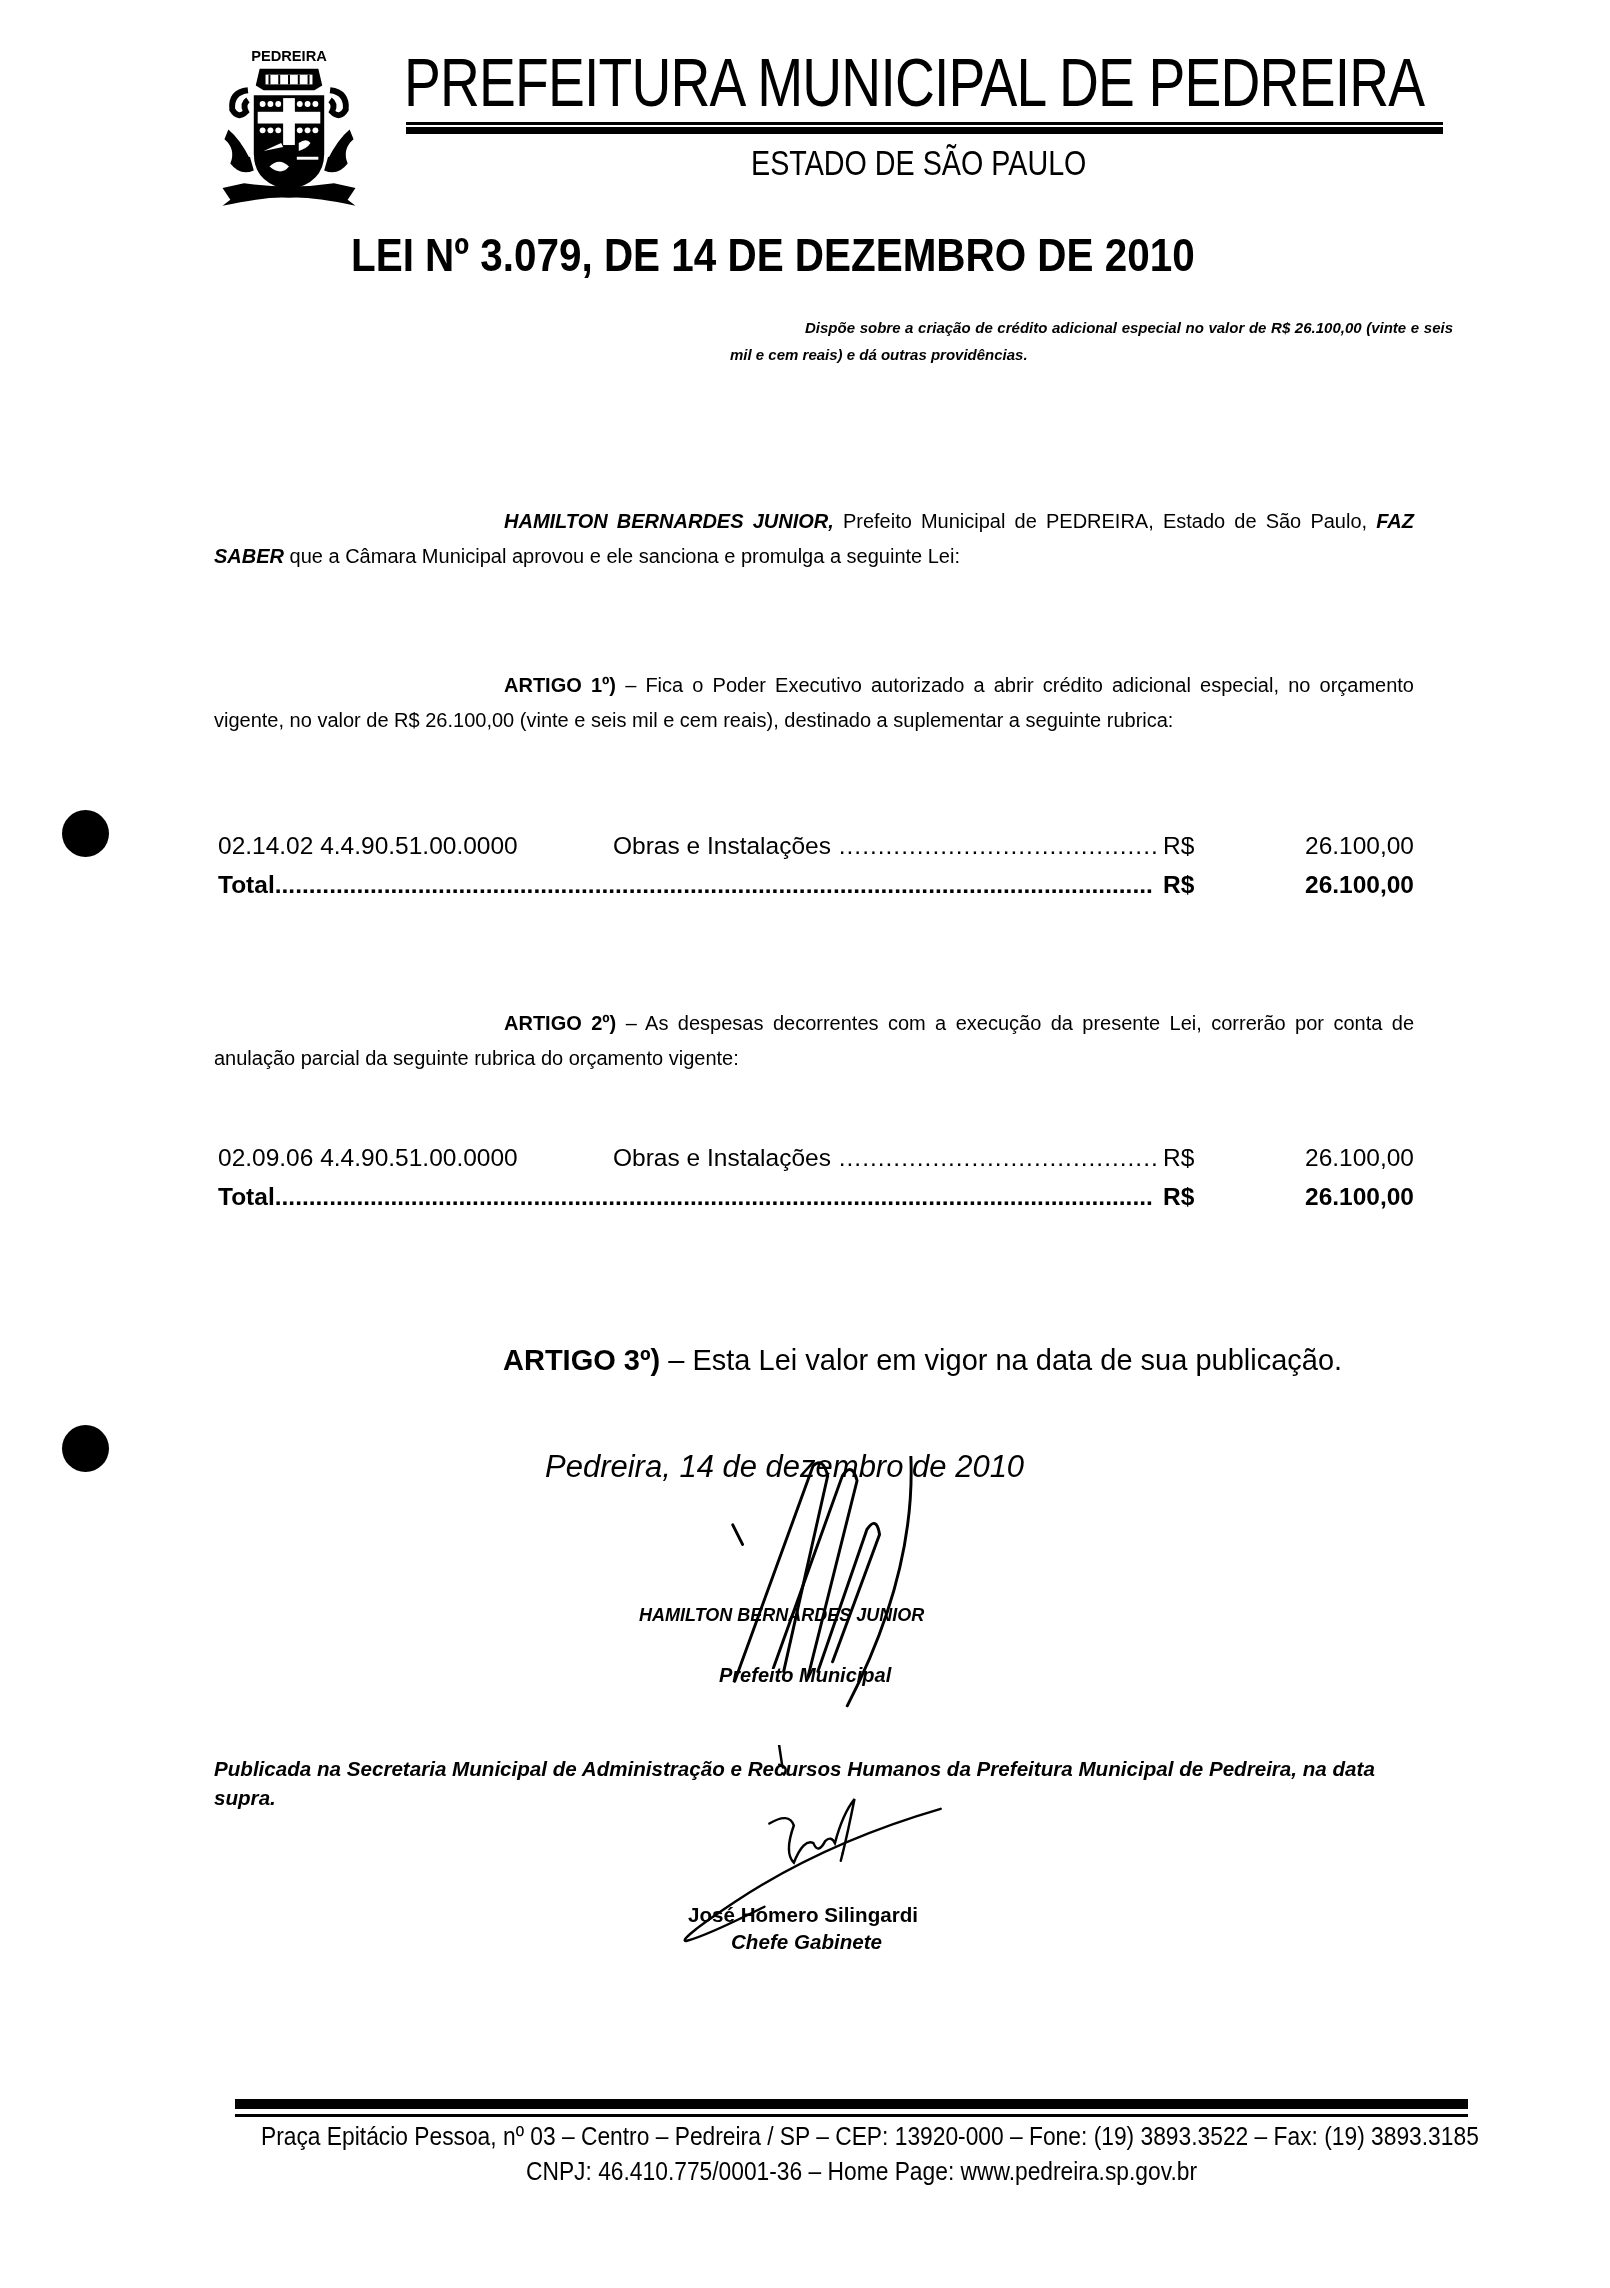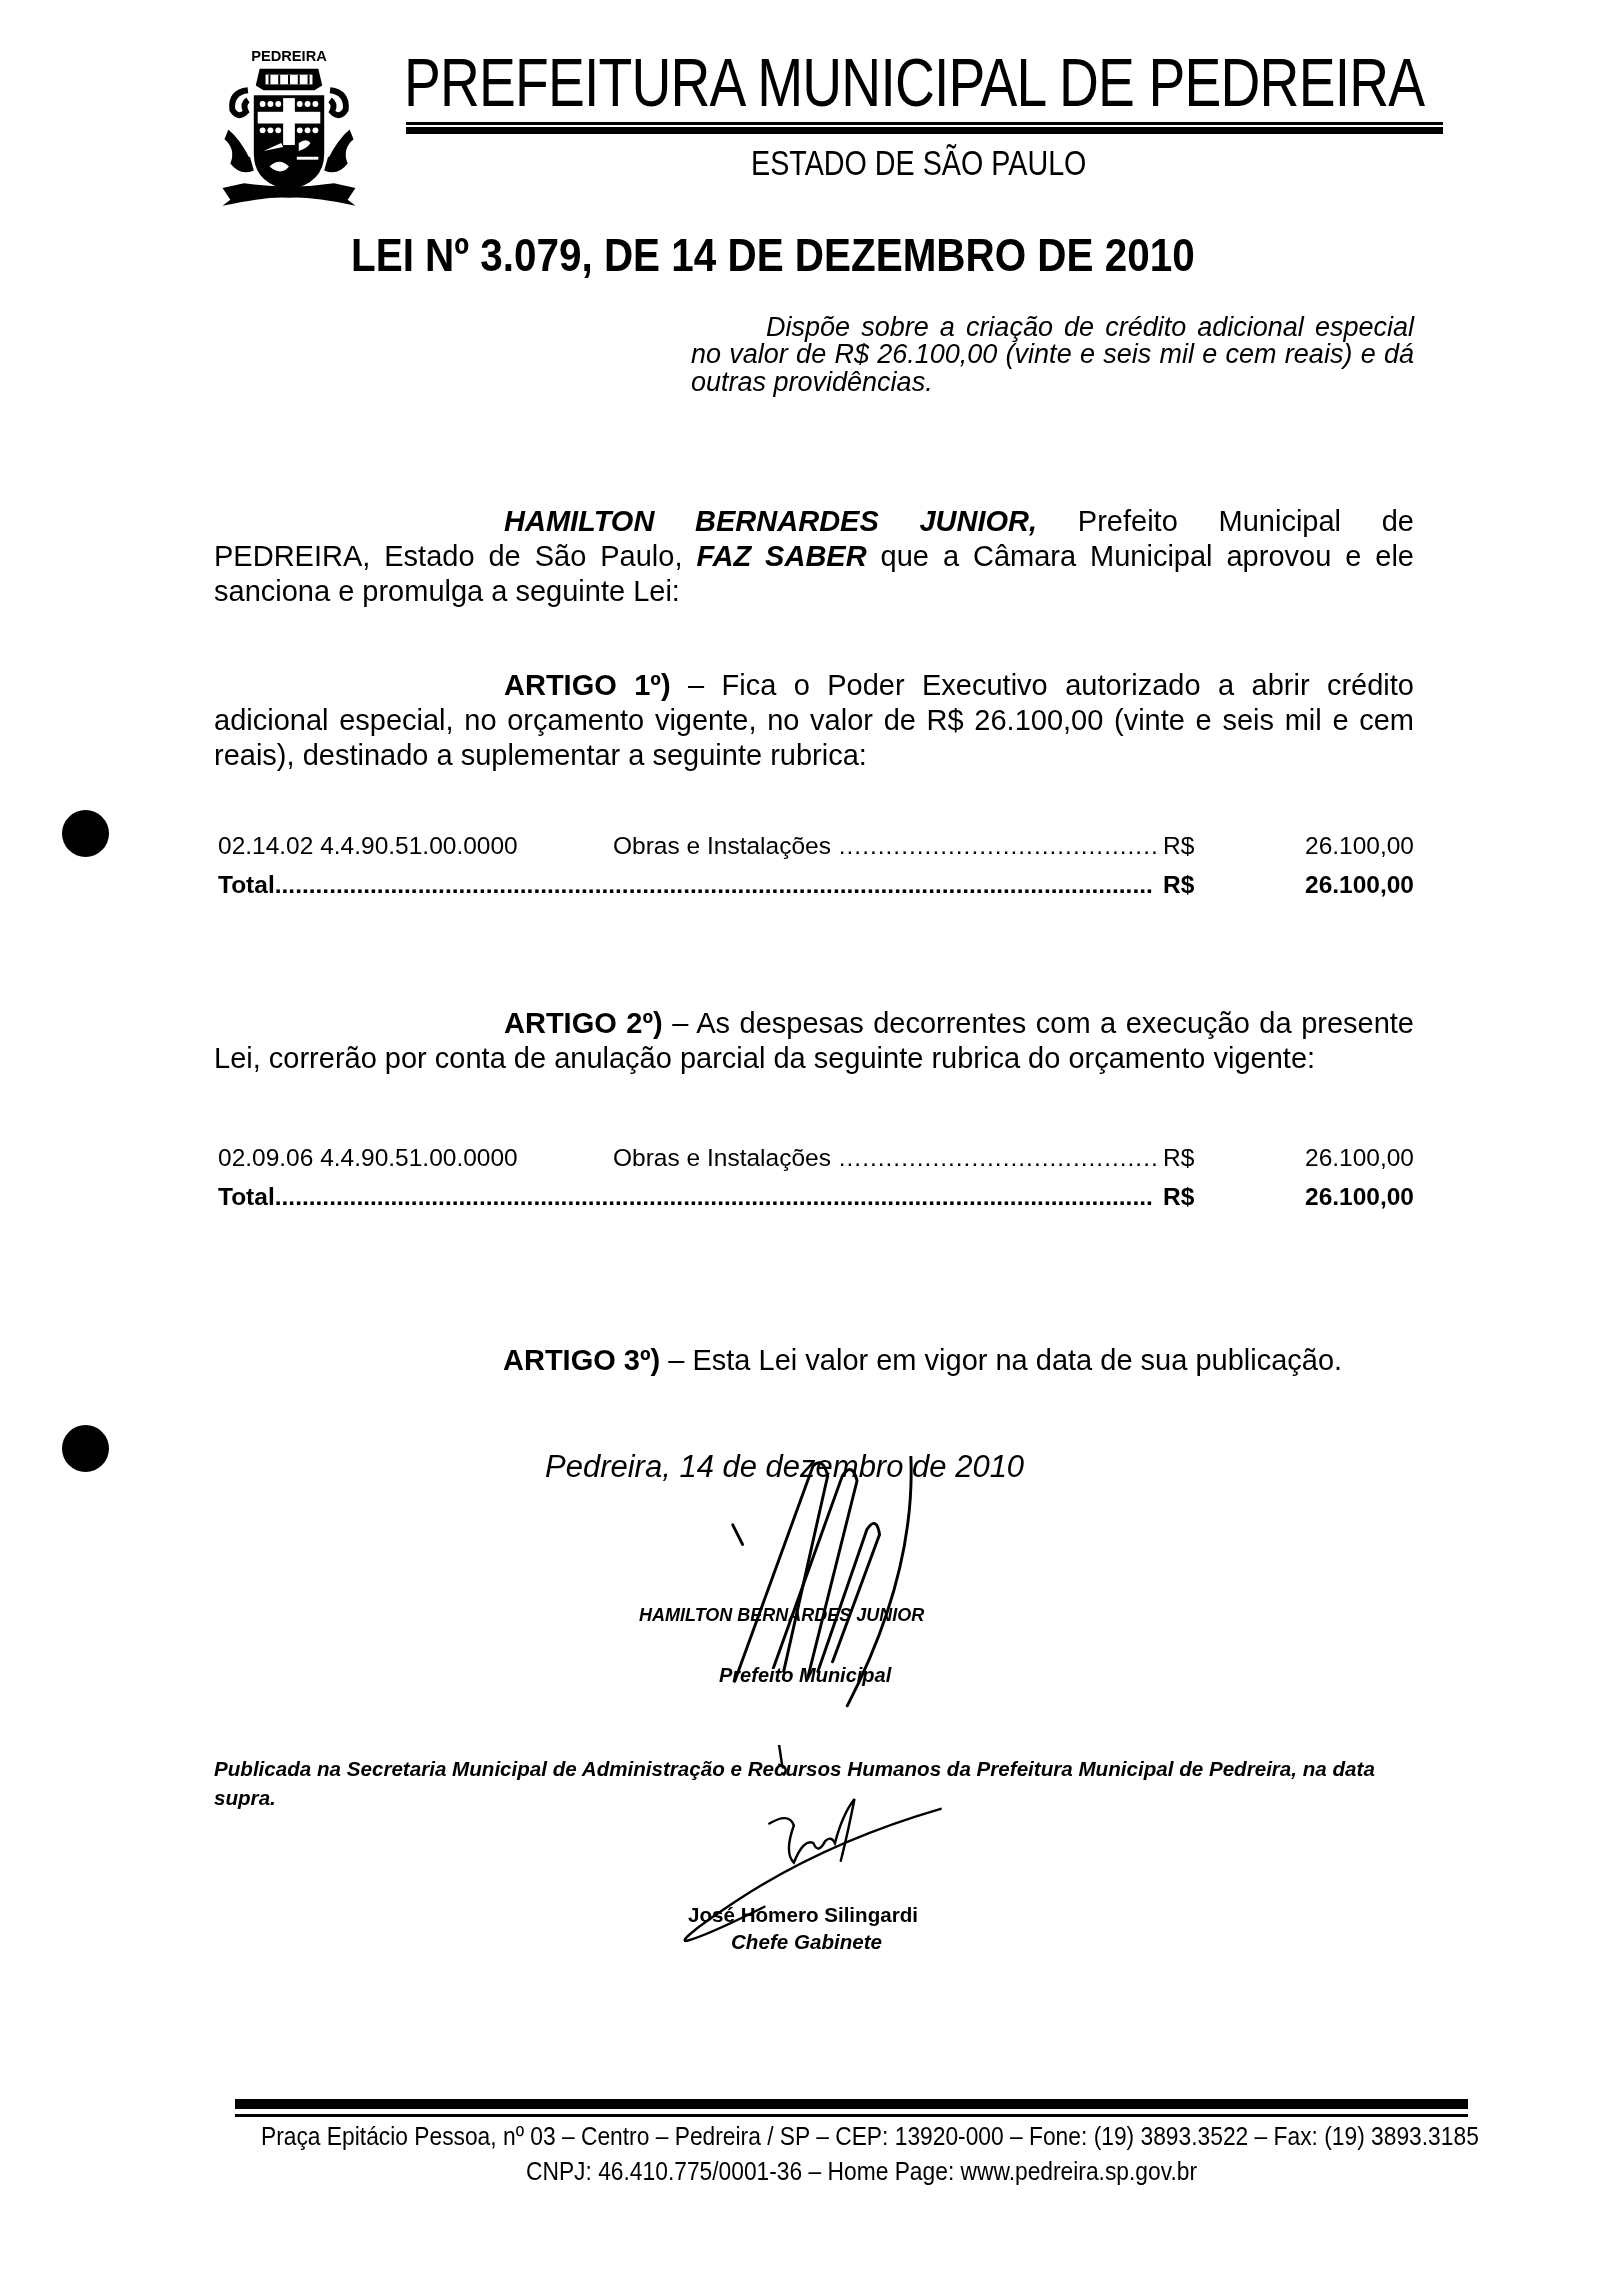--- a/index.html
+++ b/index.html
@@ -8,25 +8,25 @@
 
   
   #coat { left: 201px; top: 41px; width: 176px; height: 167px; }
   #head-title { left: 404px; top: 43px; font-size: 69px; letter-spacing: -1px; transform: scaleX(0.80); transform-origin: left top; white-space: nowrap; }
   #rule-top-thin { left: 406px; top: 122px; width: 1037px; height: 2.9px; background: #000; }
   #rule-top-thick { left: 406px; top: 127px; width: 1037px; height: 6.9px; background: #000; }
   #head-sub { left: 751px; top: 143px; font-size: 35px; transform: scaleX(0.82); transform-origin: left top; white-space: nowrap; }
 
   
   #law-title { left: 351px; top: 227px; font-size: 47px; font-weight: bold; transform: scaleX(0.86); transform-origin: left top; white-space: nowrap; letter-spacing: 0px; }
-  #ementa { left: 691px; top: 314px; width: 723px; font-size: 27px; font-style: italic; font-weight: normal; line-height: 27.4px; text-align: justify; text-align-last: left; }
+  #ementa { left: 730px; top: 314px; width: 723px; font-size: 15px; font-style: italic; font-weight: bold; line-height: 27.4px; text-align: justify; text-align-last: left; }
   #ementa .indent { display:inline-block; width: 75px; }
 
   
-  .para { left: 214px; width: 1200px; font-size: 29px; line-height: 35px; text-align: justify; }
+  .para { left: 214px; width: 1200px; font-size: 20px; line-height: 35px; text-align: justify; }
   .para .first-indent { display: inline-block; width: 290px; }
   .para b { font-weight: bold; }
   #para-intro { top: 504px; }
   #para-art1 { top: 668px; }
   #para-art2 { top: 1006px; }
   #para-art3 { left: 503px; top: 1343px; font-size: 29px; white-space: nowrap; }
 
   
   .row { left: 218px; width: 1196px; height: 33px; font-size: 24.5px; line-height: 33px; }
   .row .code { position: absolute; left: 0; top: 0; white-space: nowrap; }

